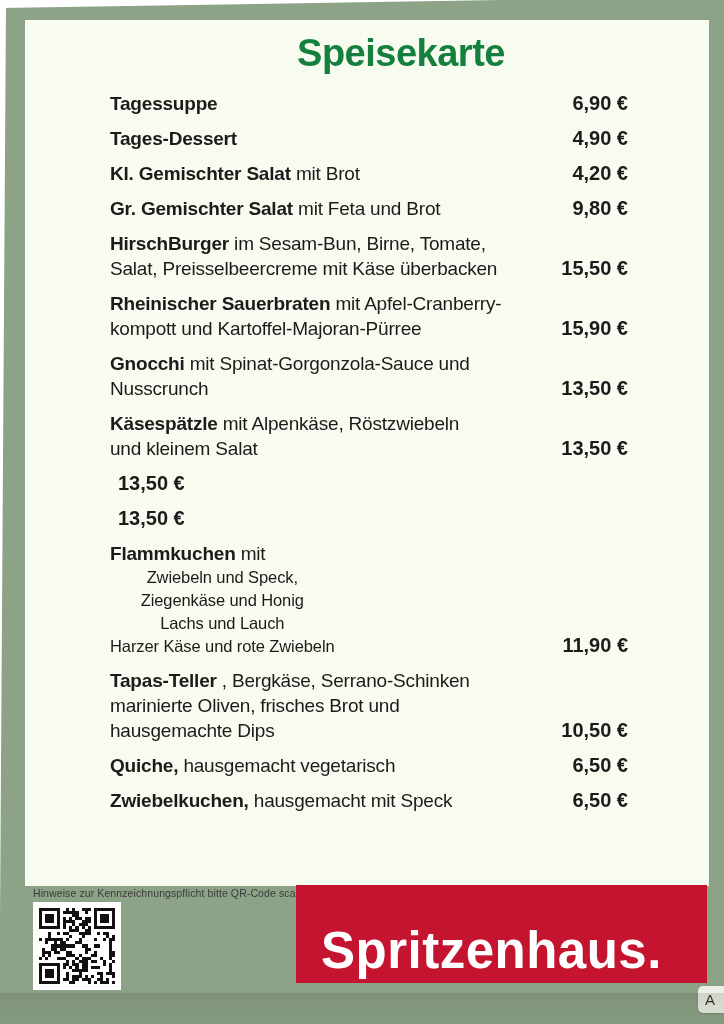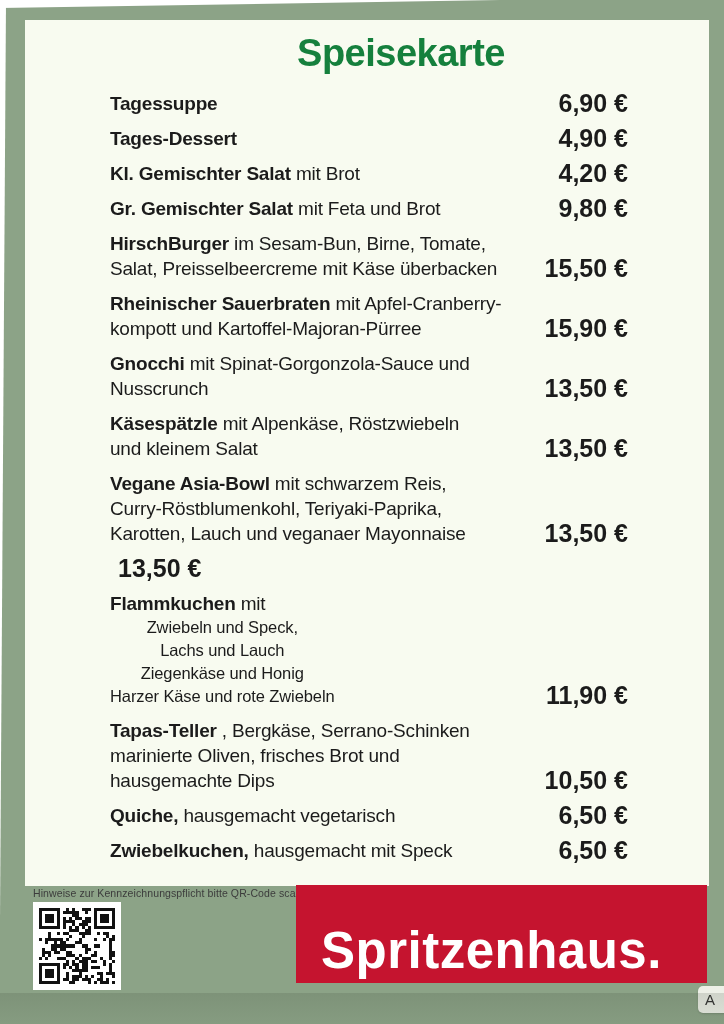--- a/index.html
+++ b/index.html
@@ -20,21 +20,21 @@
     padding:10px 81px 0 85px;color:#1b1b1b;
   }
   .title{
     font-size:38px;line-height:47px;font-weight:700;text-align:center;
     position:relative;left:32px;margin:0 0 14px 0;letter-spacing:-0.5px;color:#15803d;
   }
   .menu-item{display:flex;justify-content:space-between;align-items:flex-end;margin-bottom:10px;}
   .item-text{font-size:19px;line-height:25px;white-space:pre-line;letter-spacing:-0.2px;max-width:470px;}
   .item-name{font-weight:700;}
   .item-sub{font-size:16.5px;line-height:23px;letter-spacing:-0.1px;text-align:center;}
-  .item-price{font-size:25px;line-height:25px;font-weight:700;white-space:nowrap;padding-left:8px;}
+  .item-price{font-size:20px;line-height:25px;font-weight:700;white-space:nowrap;padding-left:8px;}
   
   .notice{
     position:absolute;left:33px;top:887px;font-size:10.5px;color:#3c3c3c;letter-spacing:0.1px;
   }
   .qr-box{
     position:absolute;left:33px;top:902px;width:88px;height:88px;background:#fff;
     box-sizing:border-box;padding:6px;
   }
   .qr-box svg{display:block;width:76px;height:76px;}
   .banner{
@@ -96,30 +96,27 @@
           <div class="item-text"><span class="item-name">Gnocchi</span><span> mit Spinat-Gorgonzola-Sauce und
 Nusscrunch</span></div>
           <div class="item-price">13,50 €</div>
         </div>
         <div class="menu-item">
           <div class="item-text"><span class="item-name">Käsespätzle</span><span> mit Alpenkäse, Röstzwiebeln
 und kleinem Salat</span></div>
           <div class="item-price">13,50 €</div>
         </div>
         <div class="menu-item">
-          <div class="item-text"><span class="item-name">Vegane Asia-Bowl</span><span> mit schwarzem Reis,
-Curry-Röstblumenkohl, Teriyaki-Paprika,
-Karotten, Lauch und veganaer Mayonnaise</span></div>
           <div class="item-price">13,50 €</div>
         </div>
         <div class="menu-item">
           <div class="item-price">13,50 €</div>
         </div>
         <div class="menu-item">
-          <div class="item-text"><span class="item-name">Flammkuchen</span><span> mit</span><div class="item-sub">Zwiebeln und  Speck,</div><div class="item-sub">Lachs und Lauch</div><div class="item-sub">Ziegenkäse und Honig</div><div class="item-sub">Harzer Käse und rote Zwiebeln</div></div>
+          <div class="item-text"><span class="item-name">Flammkuchen</span><span> mit</span><div class="item-sub">Zwiebeln und  Speck,</div><div class="item-sub">Ziegenkäse und Honig</div><div class="item-sub">Lachs und Lauch</div><div class="item-sub">Harzer Käse und rote Zwiebeln</div></div>
           <div class="item-price">11,90 €</div>
         </div>
         <div class="menu-item">
           <div class="item-text"><span class="item-name">Tapas-Teller</span><span> , Bergkäse, Serrano-Schinken
 marinierte Oliven, frisches Brot und
 hausgemachte Dips</span></div>
           <div class="item-price">10,50 €</div>
         </div>
         <div class="menu-item">
           <div class="item-text"><span class="item-name">Quiche,</span><span> hausgemacht vegetarisch</span></div>

